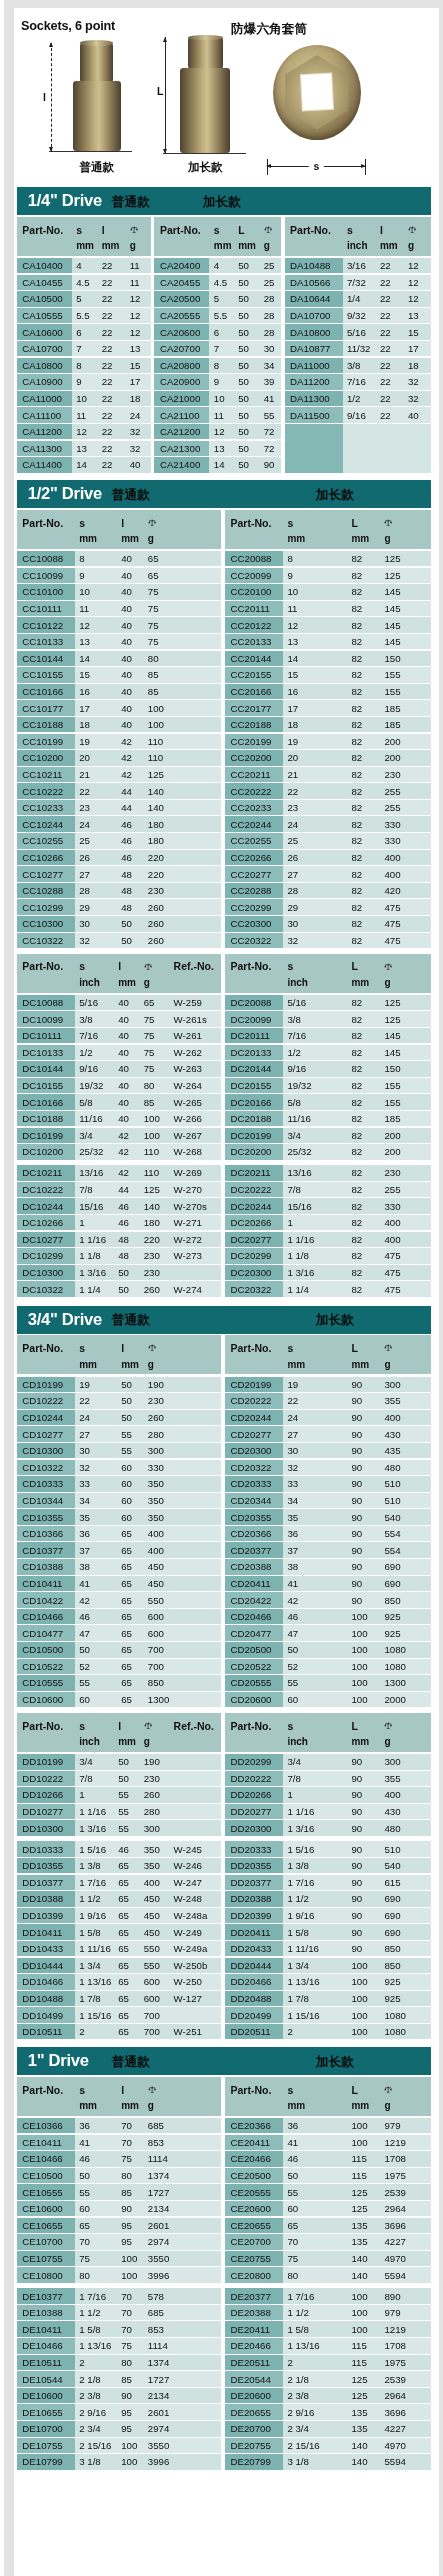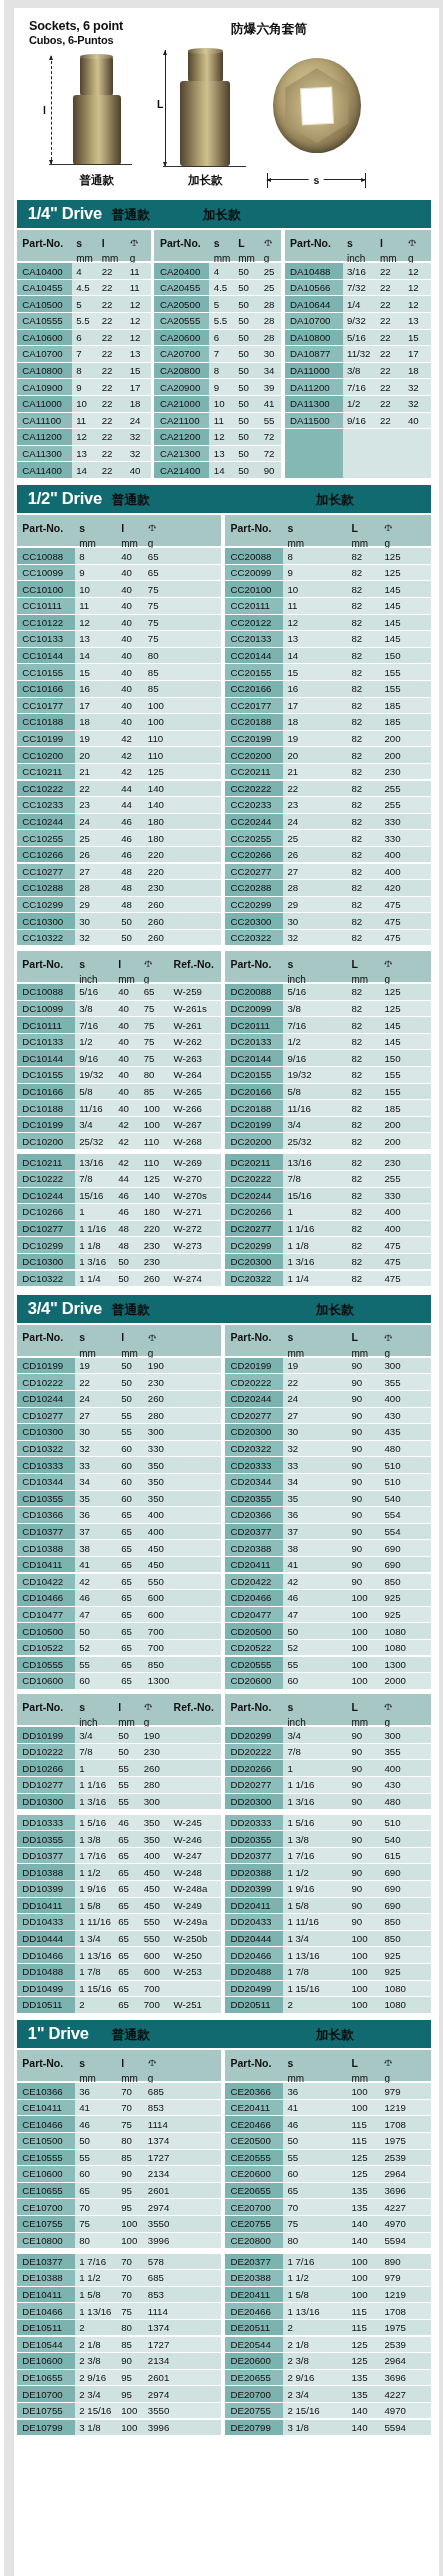--- a/index.html
+++ b/index.html
@@ -3,21 +3,21 @@
 <meta charset="utf-8">
 <style>
   html,body{margin:0;padding:0}
   body{width:443px;height:2576px;position:relative;background:#e3e3e3;
        font-family:"Liberation Sans",sans-serif;color:#111;overflow:hidden}
   .edge-strip{position:absolute;left:0;top:0;width:3.9px;height:100%;background:#fff}
   .page{position:absolute;left:14px;top:7.8px;width:425px;height:2568px;background:#fff}
   .inner{padding:11px 0 0 0}
 
   
-  .titles{padding-left:15px;position:relative}
+  .titles{padding-left:7px;position:relative}
   .t-bold{font-size:12.7px;font-weight:700;line-height:15px;letter-spacing:-0.2px}
   .t-reg{font-size:11px;font-weight:700;line-height:13.3px;letter-spacing:-0.2px}
   .title-cn{position:absolute;left:217px;top:2.2px;font-size:12.7px;font-weight:700}
 
   
   .figure{position:relative;height:150px;margin:3.3px 0 0 2.8px;width:414px}
   .sock{position:absolute}
   .cyl{background:linear-gradient(90deg,#4f4430 0%,#7a6a4a 16%,#b9a877 42%,#cfc091 54%,#8d7c57 78%,#4a3f2c 100%);
        border-radius:3.3px;position:absolute}
   .cap{position:absolute;left:0;right:0;top:-2.2px;height:5.5px;border-radius:50%;
@@ -62,27 +62,27 @@
   .no-head{margin-top:3.3px}
 
   .grp{--wp:55px;--ws:25.5px;--wl:28px;--ww:25.5px}
   .grp-t0{width:135px}
   .grp-t1{width:127px;--ws:24.4px;--wl:25.5px;--ww:22px}
   .grp-t2{width:147px;--wp:58px;--ws:33px;--wl:28px;--ww:25.5px}
   .grp-d0{width:204px;--wp:58px;--ws:42px;--wl:26.6px;--ww:33px}
   .grp-d0.has-ref{--ws:39px;--wl:25.5px;--ww:31px}
   .grp-d1{width:206px;--wp:58px;--ws:64px;--wl:33px;--ww:31px}
 
-  .ghead{height:31px;background:#a7c7c5;margin-bottom:2.2px;padding-top:4.4px;box-sizing:border-box}
+  .ghead{height:39px;background:#a7c7c5;margin-bottom:2.2px;padding-top:4.4px;box-sizing:border-box}
   .hline1,.hline2{display:flex;align-items:flex-end}
   .hline1{height:14.4px}
   .hline2{height:13.3px;margin-top:2.2px}
   .hc{display:inline-block;box-sizing:border-box;font-size:10.5px}
   .hline1 .hc{font-weight:700}
-  .hline2 .hc{font-weight:400;font-size:10px}
+  .hline2 .hc{font-weight:700;font-size:10px}
   .hc-part,.cell-part{width:var(--wp);padding-left:5.5px}
   .hc-s,.cell-s{width:var(--ws);padding-left:4.4px}
   .hc-l,.cell-l{width:var(--wl);padding-left:4.4px}
   .hc-w,.cell-w{width:var(--ww);padding-left:4.4px}
   .hc-ref,.cell-ref{flex:1;padding-left:3.3px}
   .hc-w svg{vertical-align:baseline}
 
   .row{display:flex;height:15.5px;margin-bottom:1.1px;font-size:9.7px}
   .cell{display:flex;align-items:center;box-sizing:border-box}
   .cell-part{background:#7cb3b1}
@@ -97,21 +97,20 @@
 </head>
 <body>
 
 <div class="edge-strip"></div>
 
 <div class="page">
   <div class="inner">
 
     <div class="titles">
       <div class="t-bold">Sockets, 6 point</div>
-      <div class="t-reg">Cubos, 6-Puntos</div>
       <div class="title-cn">防爆六角套筒</div>
     </div>
 
     <div class="figure">
 
       <div class="dimline dim-dash" style="left:34px;top:5.5px;height:109px">
         <div class="arr arr-up"></div>
         <div class="arr arr-dn"></div>
         <span class="dim-label">l</span>
       </div>
@@ -1825,21 +1824,21 @@
                   <span class="cell cell-w">600</span>
                   <span class="cell cell-ref">W-250</span>
                 </span>
               </div>
               <div class="row">
                 <span class="cell cell-part">DD10488</span>
                 <span class="vals">
                   <span class="cell cell-s">1 7/8</span>
                   <span class="cell cell-l">65</span>
                   <span class="cell cell-w">600</span>
-                  <span class="cell cell-ref">W-253</span>
+                  <span class="cell cell-ref">W-127</span>
                 </span>
               </div>
               <div class="row alt">
                 <span class="cell cell-part">DD10499</span>
                 <span class="vals">
                   <span class="cell cell-s">1 15/16</span>
                   <span class="cell cell-l">65</span>
                   <span class="cell cell-w">700</span>
                   <span class="cell cell-ref"></span>
                 </span>

